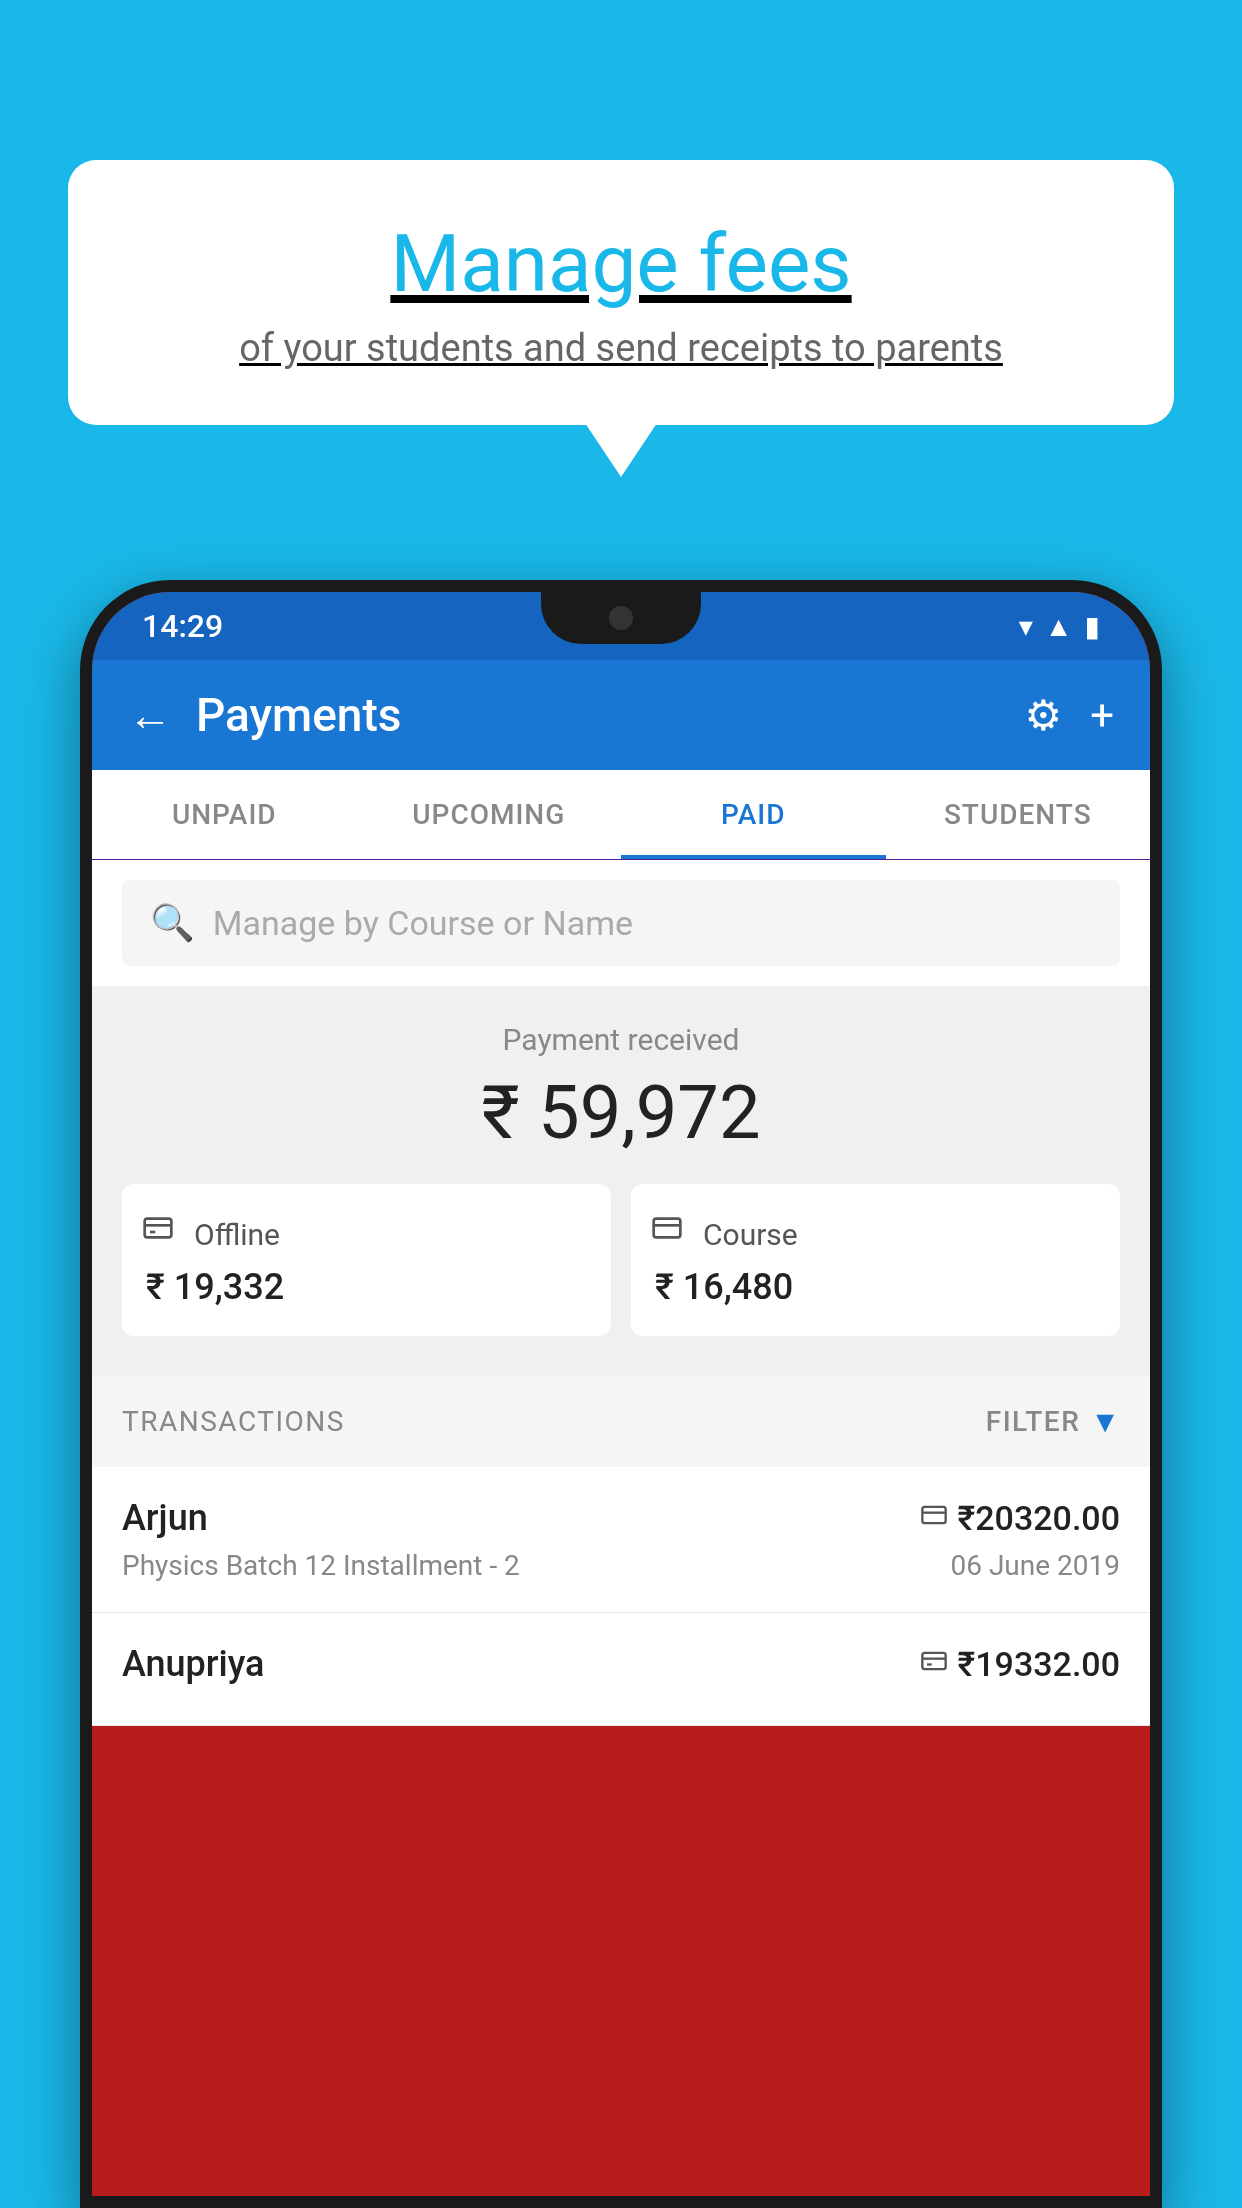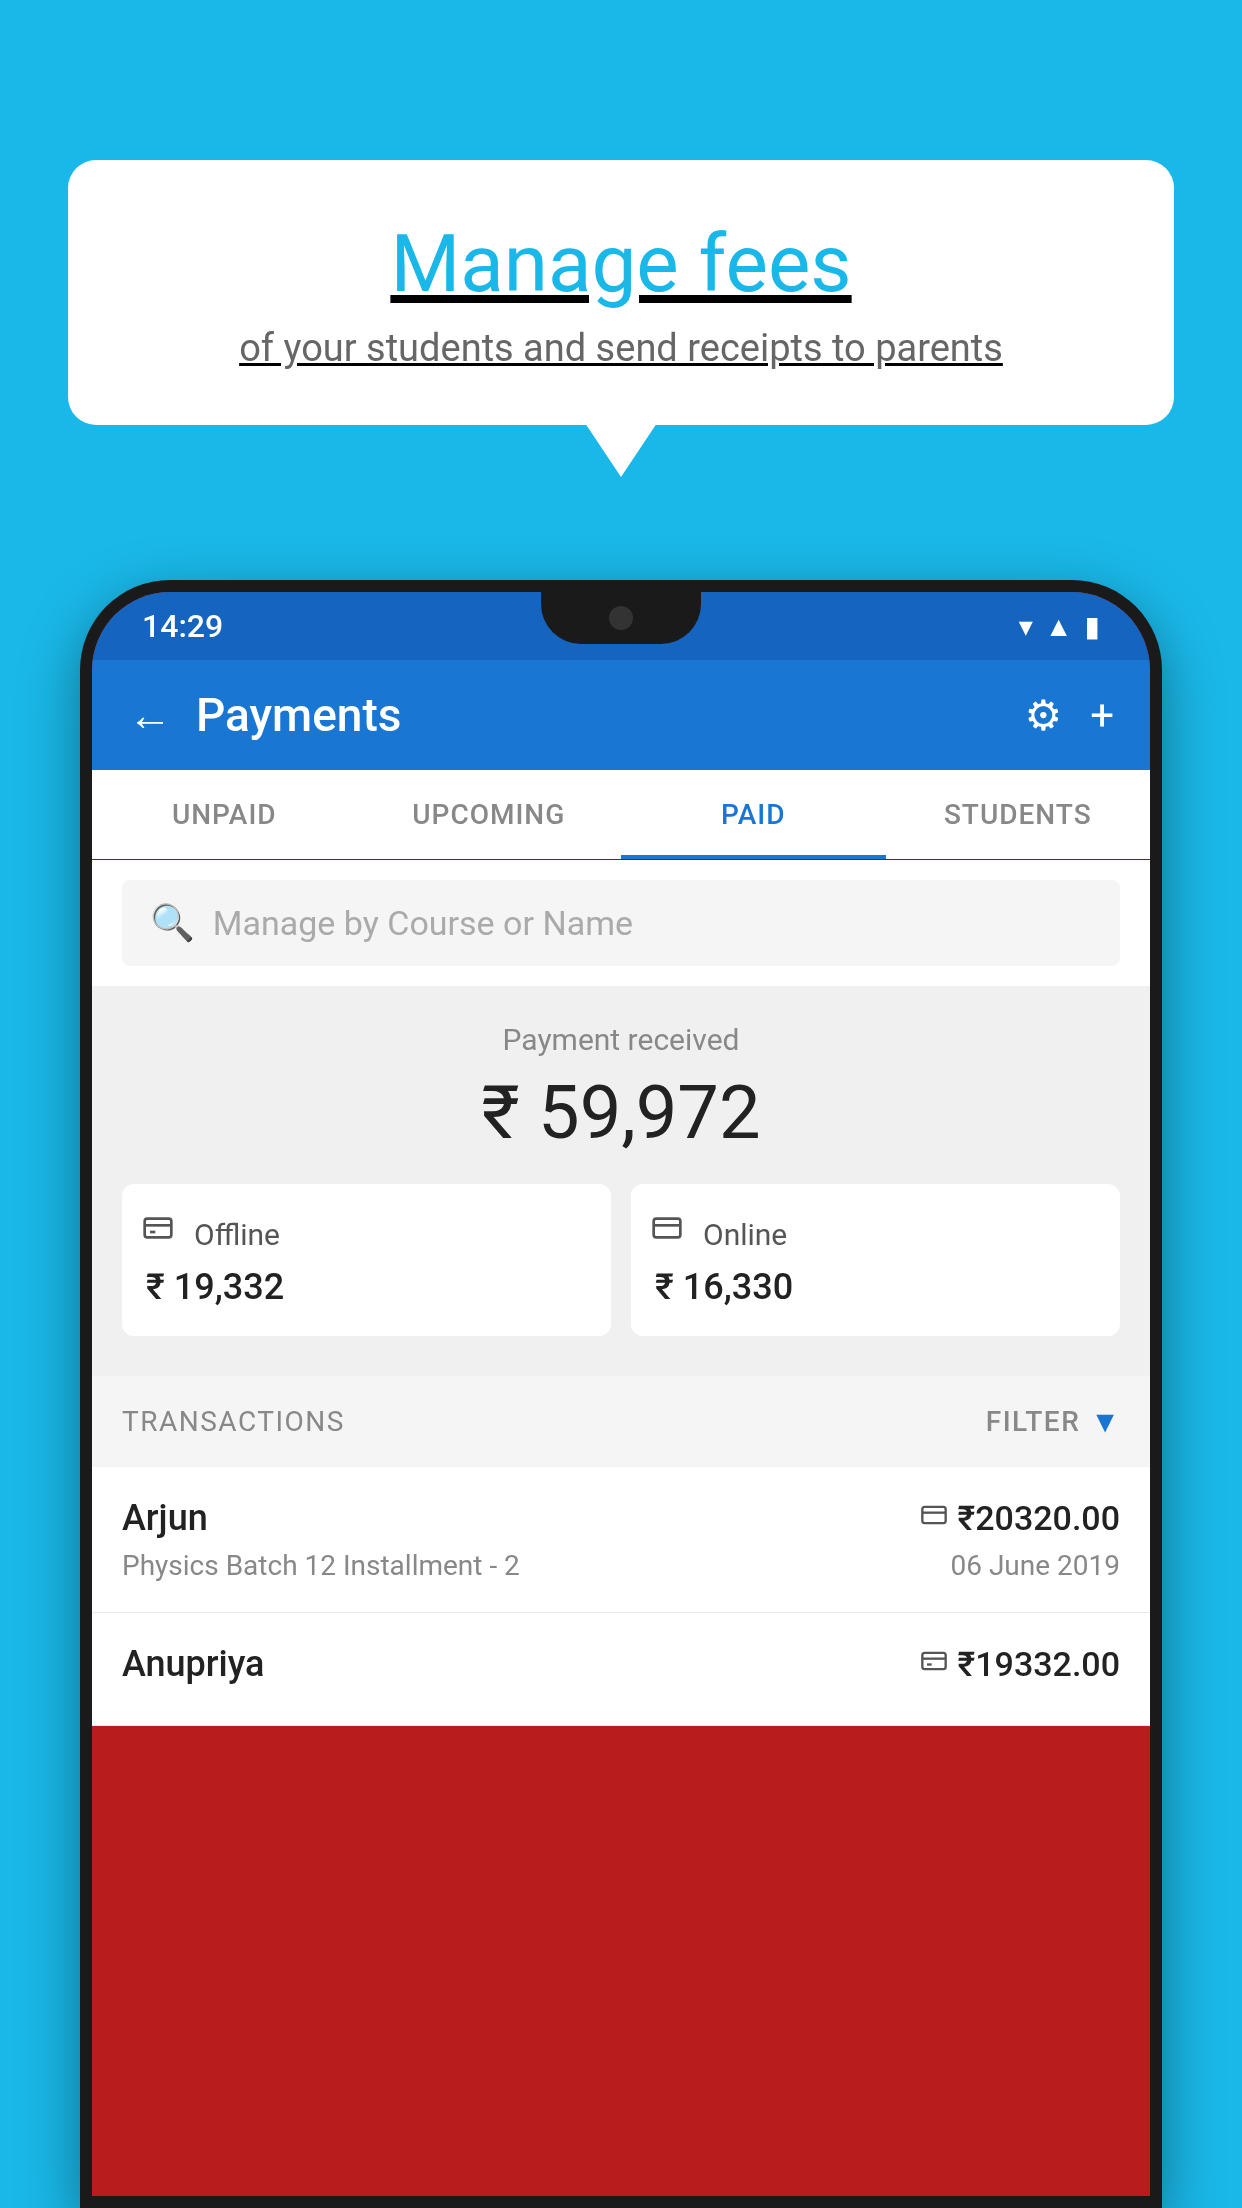--- a/index.html
+++ b/index.html
@@ -388,23 +388,23 @@
           <div class="card-amount">₹ 19,332</div>
         </div>
         <div class="payment-card">
           <div class="card-top">
             <span class="card-icon">
               <svg width="32" height="32" viewBox="0 0 24 24" fill="none" stroke="#555" stroke-width="2">
                 <rect x="2" y="5" width="20" height="14" rx="2"></rect>
                 <line x1="2" y1="10" x2="22" y2="10"></line>
               </svg>
             </span>
-            <span class="card-label">Online</span>
+            <span class="card-label">Course</span>
           </div>
-          <div class="card-amount">₹ 16,330</div>
+          <div class="card-amount">₹ 16,480</div>
         </div>
       </div>
     </div>
 
     <div class="transactions-header">
       <span class="transactions-label">TRANSACTIONS</span>
       <div class="filter-btn">
         <span class="filter-label">FILTER</span>
         <span class="filter-icon">▼</span>
       </div>

